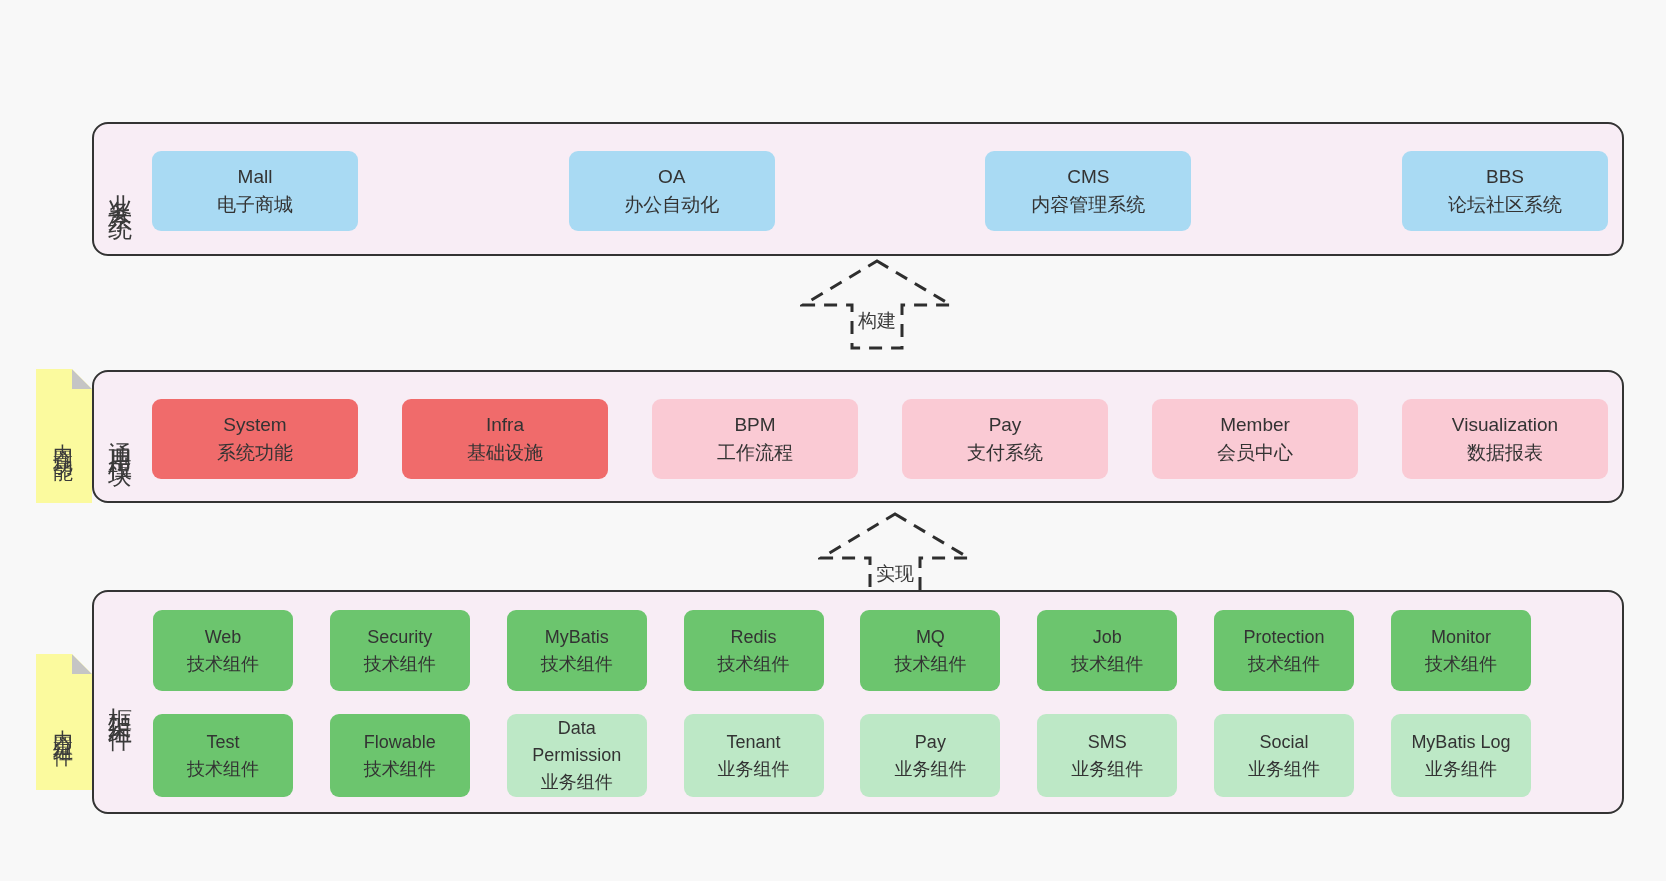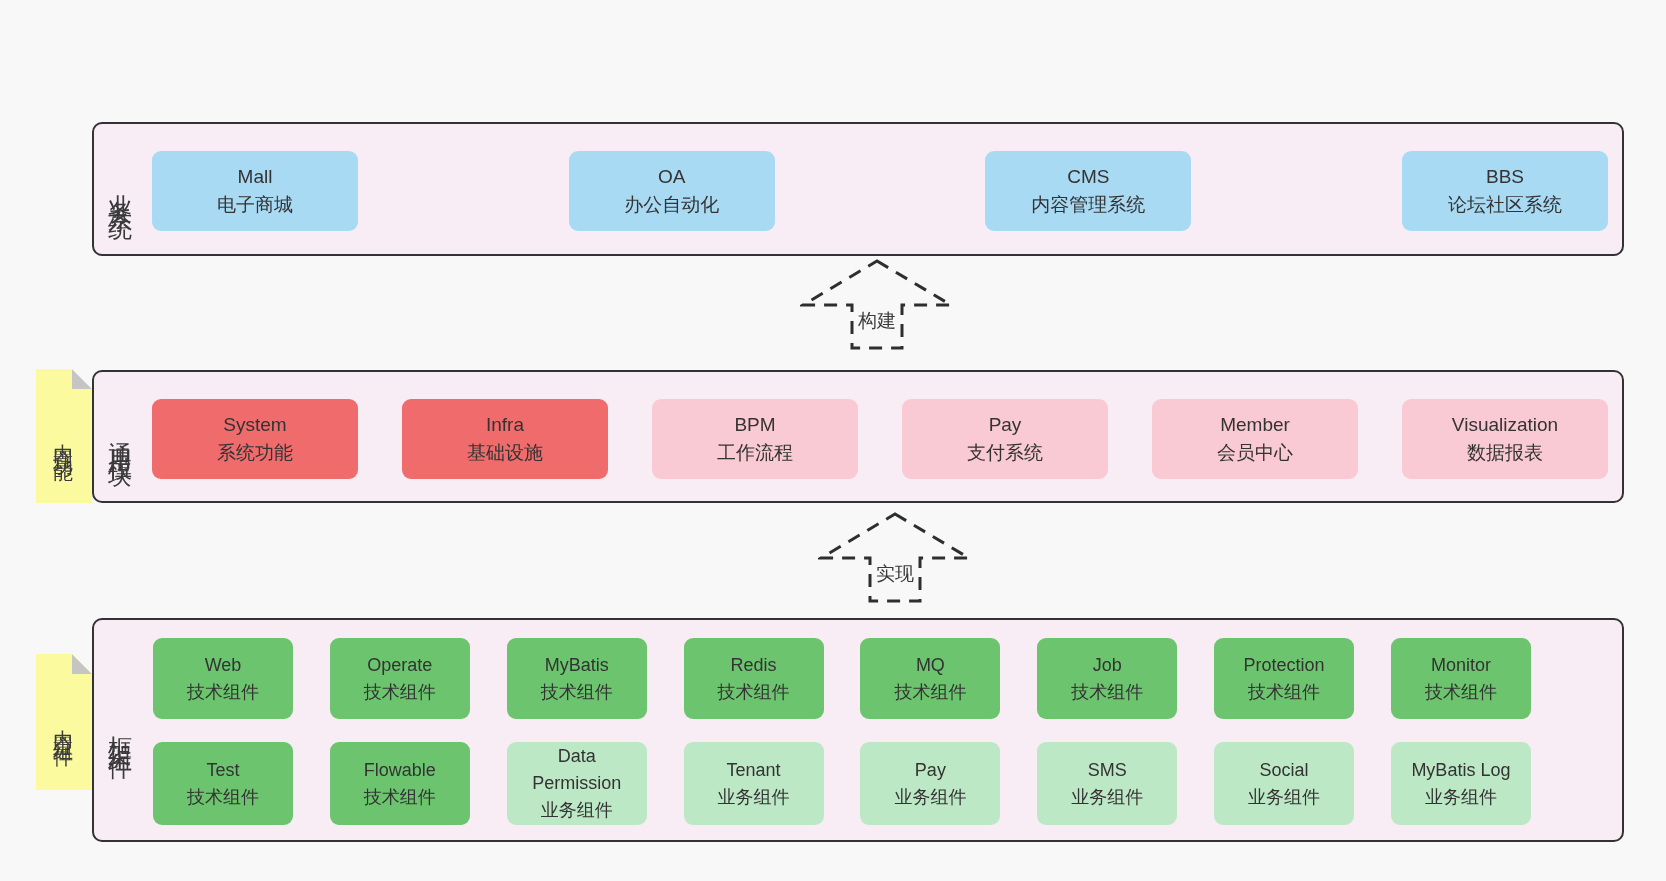--- a/index.html
+++ b/index.html
@@ -15,25 +15,25 @@
   }
 
   
   .layer {
     position: absolute;
     left: 92px;
     width: 1532px;
     box-sizing: border-box;
     background: var(--panel-bg, #f8edf5);
     border: 2px solid var(--panel-border, #333);
-    border-radius: 10px;
+    border-radius: 16px;
   }
   #layer-business  { top: 122px; height: 134px; }
   #layer-common    { top: 370px; height: 133px; }
-  #layer-framework { top: 618px; height: 224px; }
+  #layer-framework { top: 590px; height: 224px; }
 
   .layer-label {
     position: absolute;
     left: 10px; top: 0; bottom: 0;
     display: flex; align-items: center; justify-content: center;
     writing-mode: vertical-lr;
     text-orientation: upright;
     font-size: 24px;
     letter-spacing: 7px;
     color: #3a3a3a;
@@ -199,21 +199,21 @@
   </div>
 
   <section class="layer" id="layer-framework">
     <div class="layer-label">框架组件</div>
     <div class="row row8a">
         <div class="box green">
           <div class="box-title">Web</div>
           <div class="box-subtitle">技术组件</div>
         </div>
         <div class="box green">
-          <div class="box-title">Operate</div>
+          <div class="box-title">Security</div>
           <div class="box-subtitle">技术组件</div>
         </div>
         <div class="box green">
           <div class="box-title">MyBatis</div>
           <div class="box-subtitle">技术组件</div>
         </div>
         <div class="box green">
           <div class="box-title">Redis</div>
           <div class="box-subtitle">技术组件</div>
         </div>

